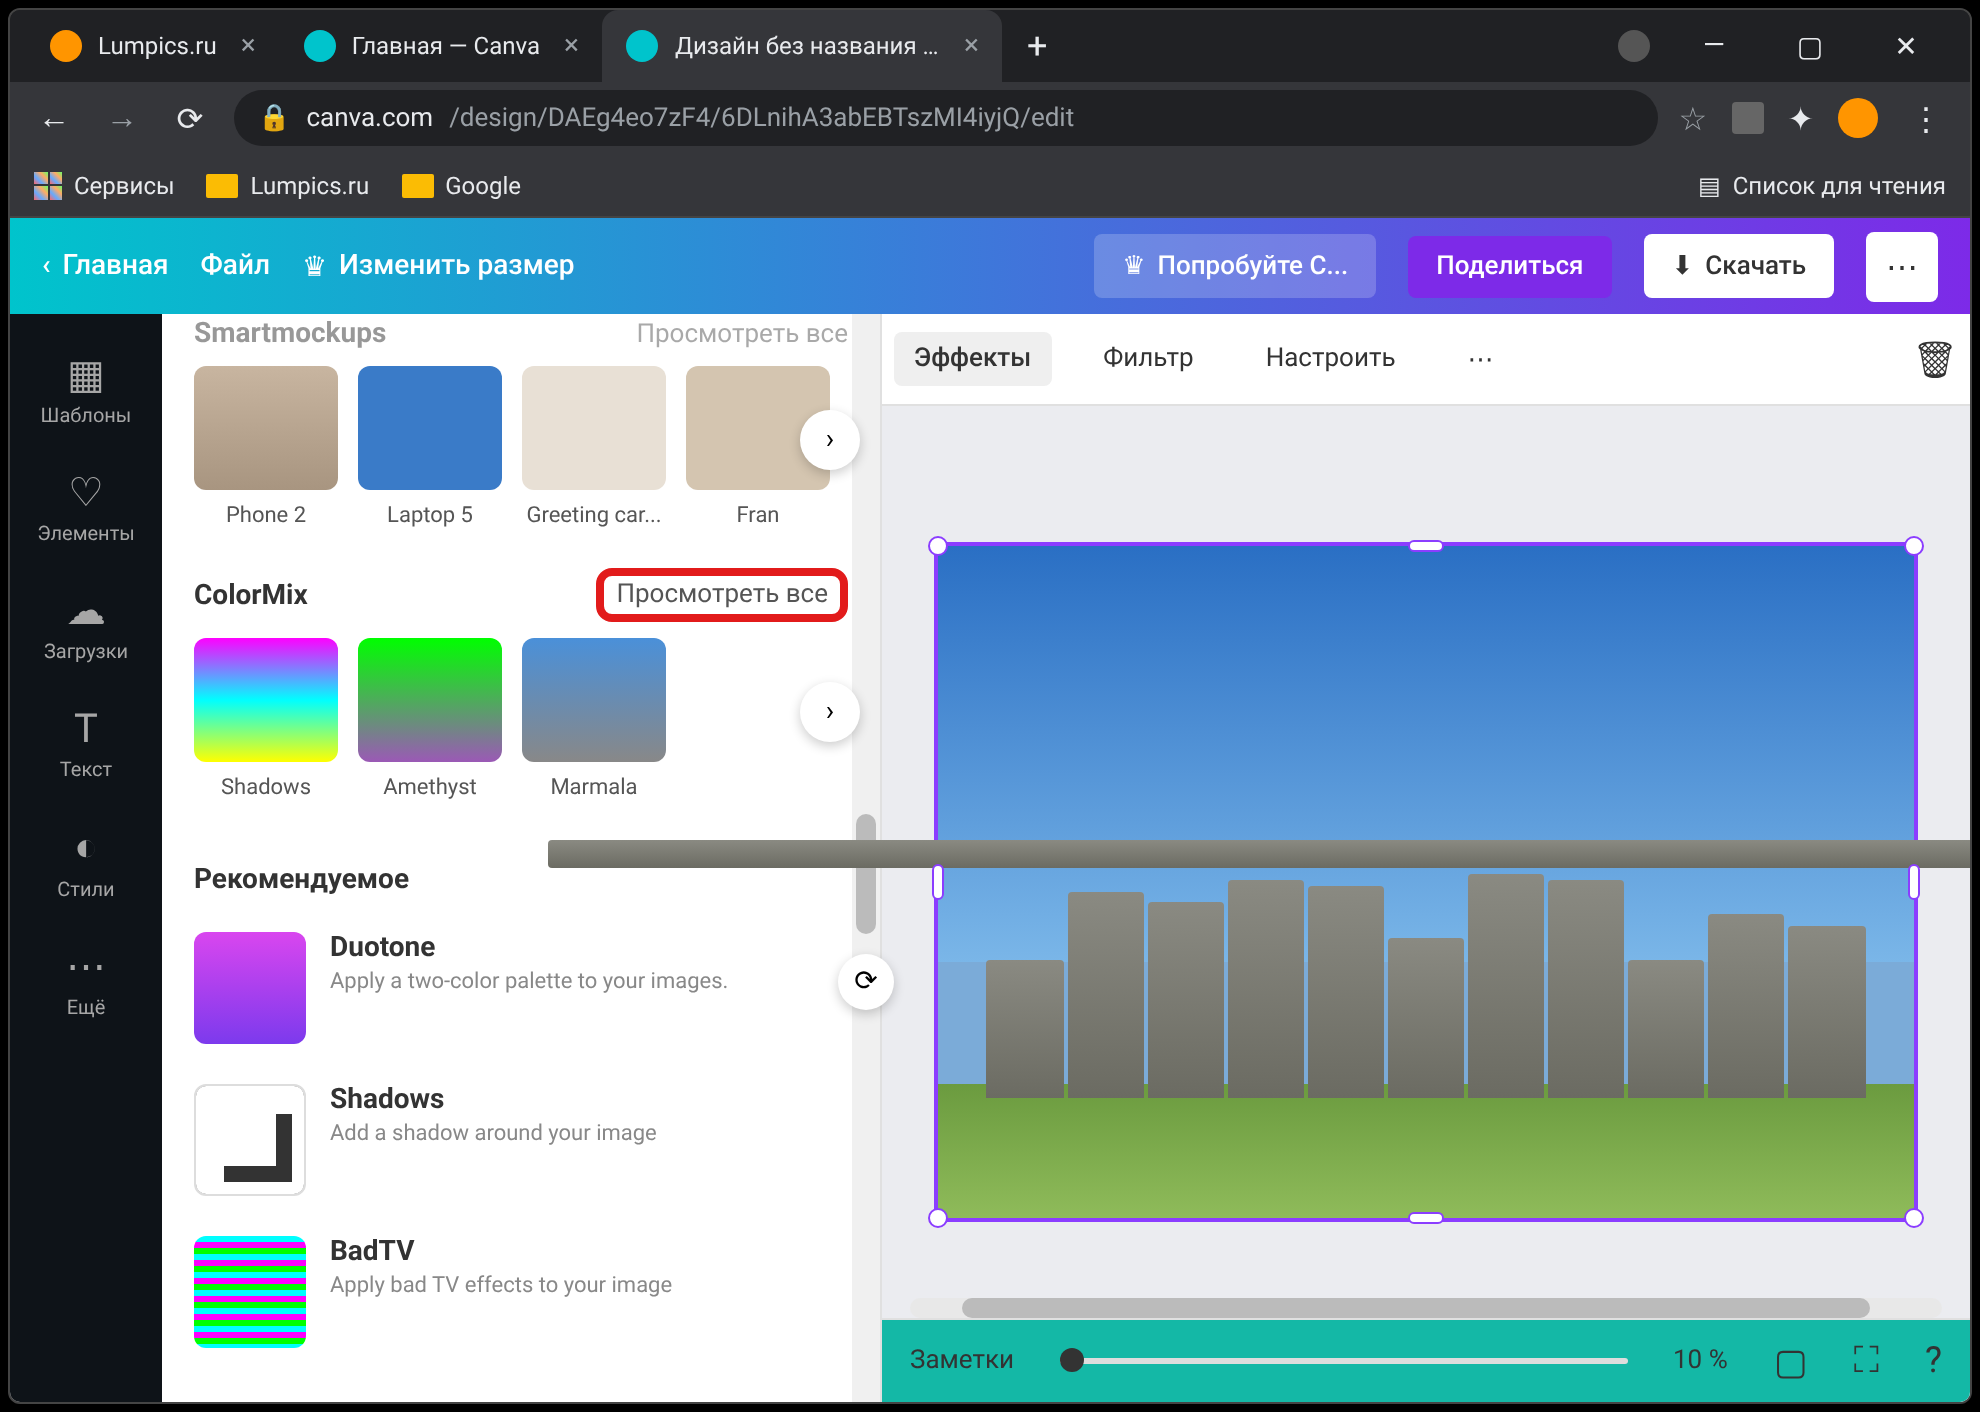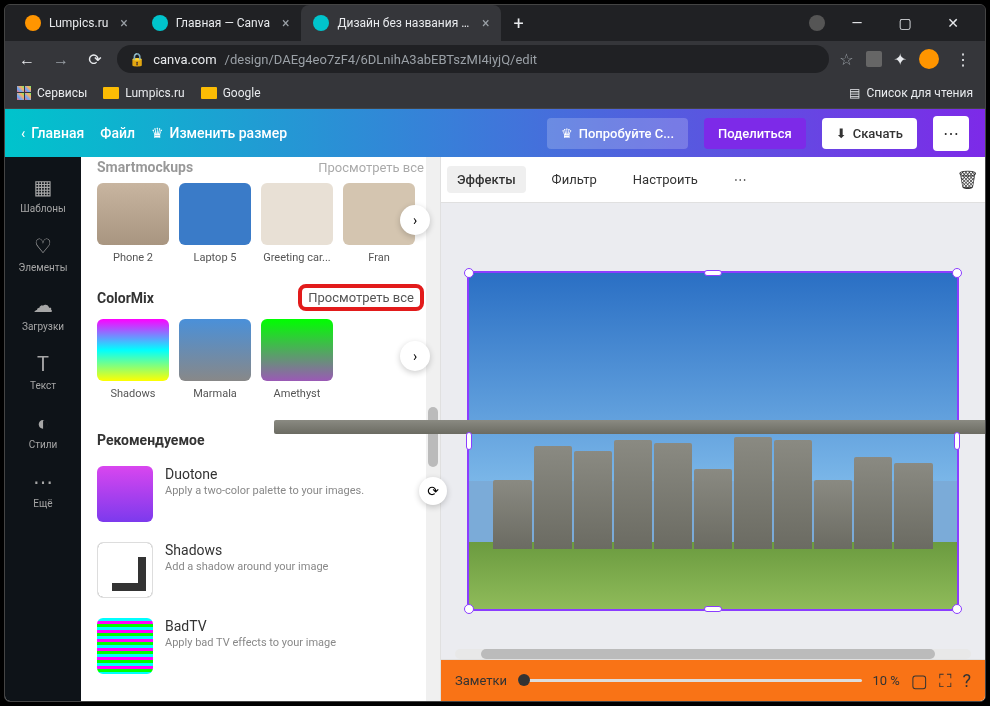--- a/index.html
+++ b/index.html
@@ -51,21 +51,21 @@
 .thumbs{display:flex;gap:10px;position:relative}
 .thumb{width:72px;display:flex;flex-direction:column;align-items:flex-start;gap:6px;flex-shrink:0}
 .thumb-img{width:72px;height:62px;border-radius:6px;background:#ccc}
 .thumb-label{font-size:11px;color:#555;white-space:nowrap;overflow:hidden;text-overflow:ellipsis;width:100%;text-align:center}
 .scroll-btn{position:absolute;right:-6px;top:22px;width:30px;height:30px;border-radius:50%;background:#fff;box-shadow:0 2px 6px rgba(0,0,0,0.2);display:flex;align-items:center;justify-content:center;cursor:pointer;font-size:14px;z-index:2}
 .rec-section{margin-top:24px}
 .rec-title{font-weight:700;font-size:14px;color:#333;padding:8px 0}
 .rec-item{display:flex;gap:12px;padding:10px 0;cursor:pointer}
 .rec-thumb{width:56px;height:56px;border-radius:6px;background:#ccc;flex-shrink:0}
 .rec-info{display:flex;flex-direction:column;gap:2px}
-.rec-name{font-size:14px;font-weight:400;color:#333}
+.rec-name{font-size:14px;font-weight:700;color:#333}
 .rec-desc{font-size:11px;color:#888}
 .panel-vscroll{position:absolute;right:0;top:0;width:14px;height:100%;background:#f0f0f0}
 .panel-vscroll-thumb{position:absolute;left:2px;top:250px;width:10px;height:60px;background:#bbb;border-radius:5px}
 .canvas-area{flex:1;display:flex;flex-direction:column;background:#ebecf0;position:relative}
 .toolbar{height:46px;background:#fff;border-bottom:1px solid #e0e0e0;display:flex;align-items:center;padding:0 6px;gap:16px}
 .tool-btn{font-size:13px;color:#333;padding:6px 10px;border-radius:4px;cursor:pointer}
 .tool-btn.active{background:#efefef;font-weight:500}
 .tool-spacer{flex:1}
 .trash{font-size:18px;color:#333;cursor:pointer}
 .canvas{flex:1;display:flex;align-items:center;justify-content:center;padding:26px 8px 6px 8px;position:relative}
@@ -78,21 +78,21 @@
 .sel-handle{position:absolute;width:10px;height:10px;background:#fff;border:1px solid #8b3dff;border-radius:50%}
 .sel-handle.tl{top:-5px;left:-5px}.sel-handle.tr{top:-5px;right:-5px}
 .sel-handle.bl{bottom:-5px;left:-5px}.sel-handle.br{bottom:-5px;right:-5px}
 .sel-mid{position:absolute;width:18px;height:6px;background:#fff;border:1px solid #8b3dff;border-radius:3px}
 .sel-mid.top{top:-3px;left:50%;transform:translateX(-50%)}
 .sel-mid.bot{bottom:-3px;left:50%;transform:translateX(-50%)}
 .sel-mid.v{width:6px;height:18px}
 .sel-mid.left{left:-3px;top:50%;transform:translateY(-50%)}
 .sel-mid.right{right:-3px;top:50%;transform:translateY(-50%)}
 .sync-btn{position:absolute;left:-22px;top:60%;width:28px;height:28px;border-radius:50%;background:#fff;box-shadow:0 2px 6px rgba(0,0,0,0.2);display:flex;align-items:center;justify-content:center;font-size:14px;cursor:pointer}
-.footer{height:42px;background:#f97316;border-top:1px solid #e0e0e0;display:flex;align-items:center;padding:0 14px;gap:11px;font-size:13px;color:#333}
+.footer{height:42px;background:#14b8a6;border-top:1px solid #e0e0e0;display:flex;align-items:center;padding:0 14px;gap:23px;font-size:13px;color:#333}
 .slider{flex:1;display:flex;align-items:center}
 .slider-track{flex:1;height:3px;background:#ddd;border-radius:2px;position:relative}
 .slider-th{position:absolute;left:0;top:-5px;width:12px;height:12px;border-radius:50%;background:#333}
 .zoom-label{font-size:13px;color:#333}
 .footer-icon{font-size:18px;cursor:pointer}
 .hscroll{position:absolute;bottom:42px;left:14px;right:14px;height:10px;background:#e8e8e8;border-radius:5px}
 .hscroll-thumb{position:absolute;left:5%;width:88%;height:100%;background:#bbb;border-radius:5px}
 </style>
 </head>
 <body>
@@ -247,26 +247,26 @@
         <div class="section-header" style="margin-top:12px">
           <span>ColorMix</span>
           <span class="section-link highlight-box">Просмотреть все</span>
         </div>
         <div class="thumbs">
           <div class="thumb">
               <div class="thumb-img" style="background:linear-gradient(#f0f,#0ff,#ff0)"></div>
               <span class="thumb-label">Shadows</span>
             </div>
           <div class="thumb">
+              <div class="thumb-img" style="background:linear-gradient(#0f0,#9b59b6)"></div>
+              <span class="thumb-label">Amethyst</span>
+            </div>
+          <div class="thumb">
               <div class="thumb-img" style="background:linear-gradient(#4a90d9,#888)"></div>
               <span class="thumb-label">Marmala</span>
-            </div>
-          <div class="thumb">
-              <div class="thumb-img" style="background:linear-gradient(#0f0,#9b59b6)"></div>
-              <span class="thumb-label">Amethyst</span>
             </div>
           <div class="scroll-btn">›</div>
         </div>
 
         <div class="rec-section">
           <div class="rec-title">Рекомендуемое</div>
           <div class="rec-item">
             <div class="rec-thumb" style="background:linear-gradient(#d946ef,#7c3aed)"></div>
             <div class="rec-info">
                 <span class="rec-name">Duotone</span>

